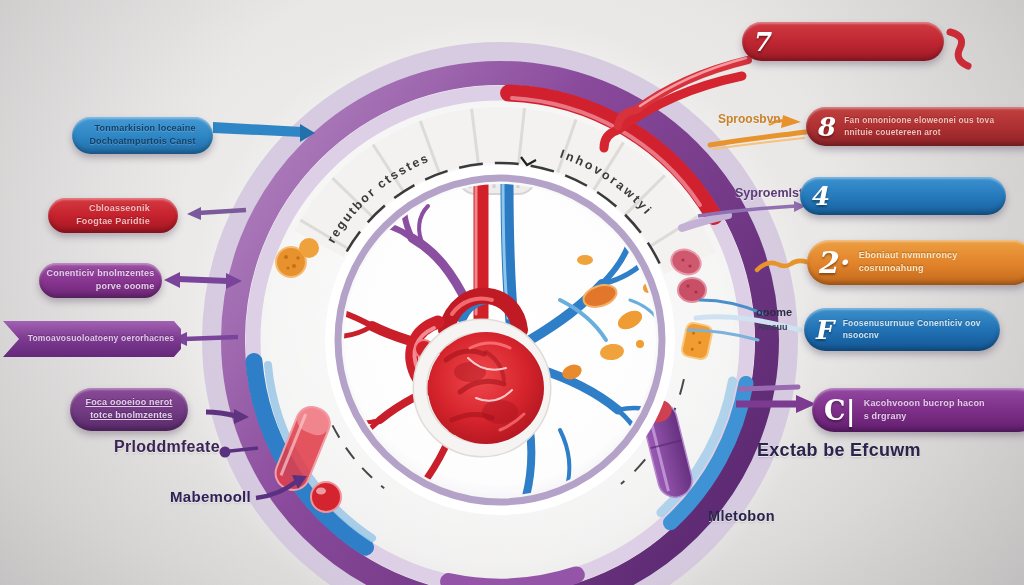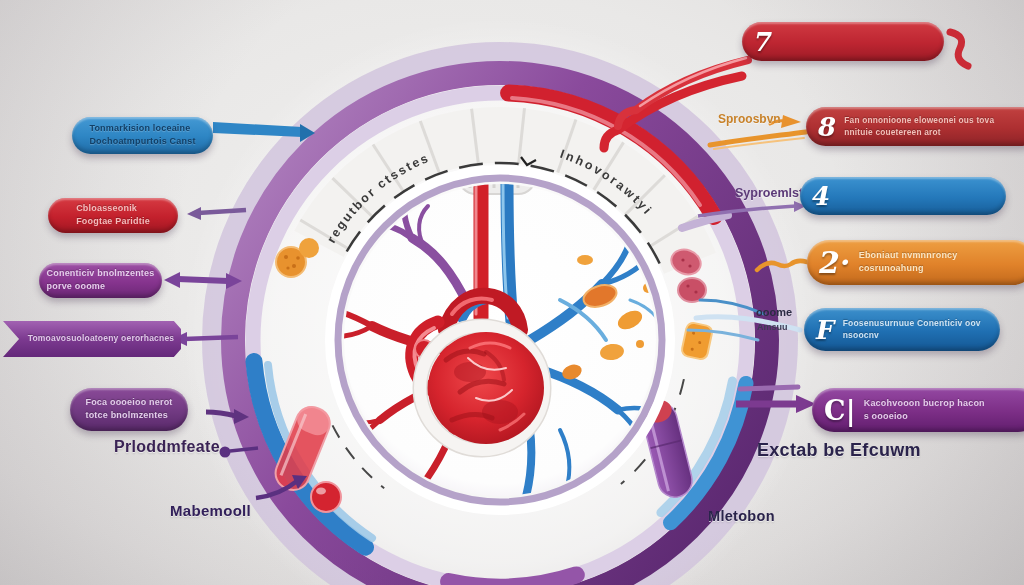--- a/index.html
+++ b/index.html
@@ -8,21 +8,21 @@
     font-family:"Liberation Sans",sans-serif;
     background:radial-gradient(ellipse at 45% 38%, #f0efee 0%, #e9e8e7 45%, #e0dedd 75%, #d2d0cf 100%);
   }
   #canvas::after{
     content:""; position:absolute; inset:0; pointer-events:none;
     background:radial-gradient(circle at 50% 45%, rgba(0,0,0,0) 55%, rgba(110,100,110,.16) 100%);
   }
   svg{position:absolute; left:0; top:0;}
   .pill{
     position:absolute; border-radius:22px; display:flex; flex-direction:column;
-    align-items:center; justify-content:center; text-align:left;
+    align-items:center; justify-content:center; text-align:right;
     font-weight:bold; font-size:9px; line-height:1.3; letter-spacing:.2px;
     box-shadow:0 4px 7px rgba(60,40,70,.30), inset 0 2px 2px rgba(255,255,255,.35), inset 0 -3px 4px rgba(0,0,0,.22);
     z-index:5;
   }
   .rpill{flex-direction:row; justify-content:flex-start; text-align:left; padding:0 10px 0 12px; gap:8px;}
   .glyph{font-family:"DejaVu Serif",serif; font-style:italic; font-weight:bold; font-size:26px; line-height:1;
          color:#fff; text-shadow:0 2px 2px rgba(0,0,0,.35); flex:0 0 auto;}
   .lines{display:flex; flex-direction:column; gap:1px;}
   .c-blue   {background:linear-gradient(180deg,#4499d4,#2e86c4 52%,#1f6ba6); color:#123f66; text-shadow:0 1px 1px rgba(255,255,255,.25);}
   .c-red    {background:linear-gradient(180deg,#d63a42,#c3202c 55%,#a01722); color:#f4bcbc; text-shadow:0 -1px 1px rgba(0,0,0,.25);}
@@ -388,30 +388,30 @@
     <span>porve ooome</span>
   </span>
 </div>
 
 <div class="pill banner" style="left:3px; top:321px; width:160px; height:36px;">
   <span class="lines">
     <span>Tomoavosuoloatoeny oerorhacnes</span>
   </span>
 </div>
 
-<div class="pill c-purple2" style="left:70px; top:388px; width:118px; height:43px;">
+<div class="pill c-purple2" style="left:70px; top:388px; width:118px; height:43px;text-decoration:underline;">
   <span class="lines">
     <span>Foca oooeioo nerot</span>
     <span>totce bnolmzentes</span>
   </span>
 </div>
 
 <div class="freetext" style="left:114px; top:438px; font-size:16px; color:#3a2355;">Prloddmfeate</div>
 
-<div class="freetext" style="left:170px; top:488px; font-size:15px; color:#32205a;margin-top:14px;">Mabemooll</div>
+<div class="freetext" style="left:170px; top:488px; font-size:15px; color:#32205a;">Mabemooll</div>
 
 <div class="pill rpill c-red7" style="left:742px; top:22px; width:180px; height:39px;">
   <span class="glyph">7</span>
 </div>
 
 <div class="sidelabel" style="left:718px; top:112px; font-size:12px; color:#c8822a; text-shadow:0 1px 0 rgba(255,255,255,.5);">Sproosbvn</div>
 <div class="pill rpill c-crimson" style="left:806px; top:107px; width:212px; height:39px;">
   <span class="glyph">8</span>
   <span class="lines">
     <span>Fan onnonioone eloweonei ous tova</span>
@@ -439,21 +439,21 @@
   <span class="lines">
     <span>Foosenusurnuue Conenticiv oov</span>
     <span>nsoocnv</span>
   </span>
 </div>
 
 <div class="pill rpill c-purpleCI" style="left:812px; top:388px; width:206px; height:44px;">
   <span class="glyph" style="font-style:normal; font-size:27px;">C|</span>
   <span class="lines">
     <span>Kacohvooon bucrop hacon</span>
-    <span>s oooeioo</span>
+    <span>s drgrany</span>
   </span>
 </div>
 
 <div class="freetext" style="left:757px; top:440px; font-size:18px;">Exctab be Efcuwm</div>
 
 <div class="freetext" style="left:708px; top:508px; font-size:14.5px;">Mletobon</div>
 
 </div>
 
 </body></html>

